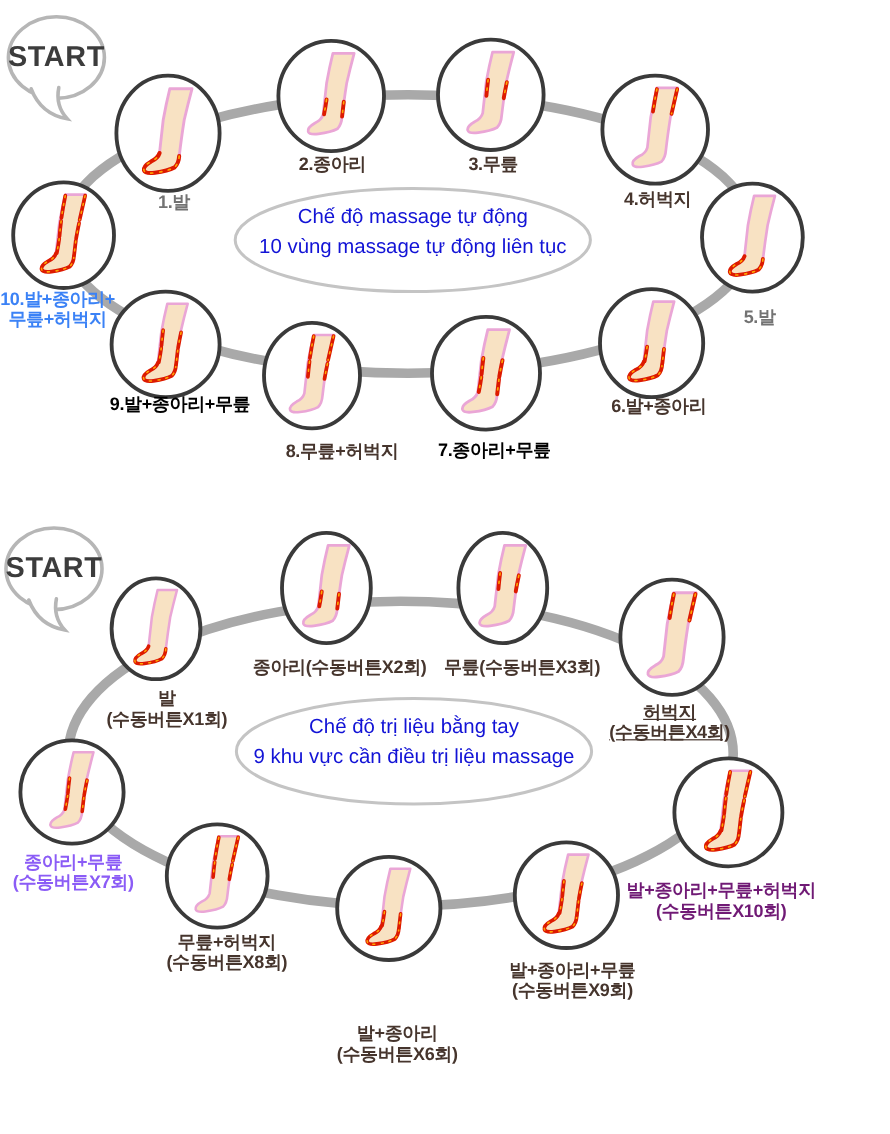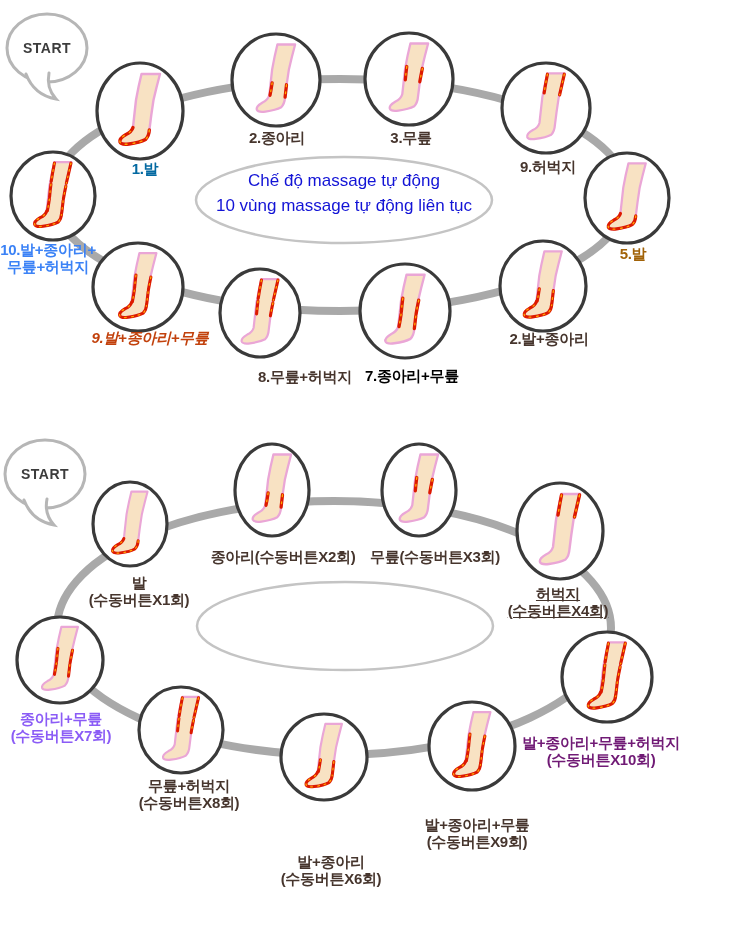--- a/index.html
+++ b/index.html
@@ -1,21 +1,21 @@
 <!DOCTYPE html>
 <html><head>
 <meta charset="utf-8">
 <style>
   html,body{margin:0;padding:0;background:#fff;}
   #stage{position:relative;width:742px;height:945px;background:#ffffff;overflow:hidden;
          font-family:"Liberation Sans","DejaVu Sans",sans-serif;}
   #gfx{position:absolute;left:0;top:0;}
   .node-label{position:absolute;transform:translateX(-50%);white-space:pre;text-align:center;
               font-weight:bold;font-size:15px;line-height:17px;letter-spacing:-0.3px;}
-  .start-label{position:absolute;transform:translate(-50%,-50%);font-weight:bold;font-size:14px;
+  .start-label{position:absolute;transform:translate(-50%,-50%);font-weight:bold;font-size:24px;
                letter-spacing:0.5px;}
   .center-text{position:absolute;transform:translate(-50%,-50%);white-space:pre;text-align:center;
                font-size:17px;line-height:25px;}
 </style>
 </head>
 <body>
 
 <div id="stage">
   <svg id="gfx" width="742" height="945" viewBox="0 0 742 945">
       <ellipse cx="340" cy="195" rx="288" ry="116" fill="none" stroke="#a9a9a9" stroke-width="8"></ellipse>
@@ -261,47 +261,49 @@
           <path d="M38 44 Q37.2 51 36.5 57" fill="none" stroke="#dd1a00" stroke-width="3.4" stroke-linecap="round"></path>
           <path d="M38 44 Q37.2 51 36.5 57" fill="none" stroke="#ffa600" stroke-width="1.4" stroke-dasharray="1.8 5.5" stroke-linecap="round"></path>
           <path d="M24.7 26 Q23.8 33 23.2 40" fill="none" stroke="#dd1a00" stroke-width="3.4" stroke-linecap="round"></path>
           <path d="M24.7 26 Q23.8 33 23.2 40" fill="none" stroke="#ffa600" stroke-width="1.4" stroke-dasharray="1.8 5.5" stroke-linecap="round"></path>
           <path d="M41 28 Q39.5 35 38.3 42" fill="none" stroke="#dd1a00" stroke-width="3.4" stroke-linecap="round"></path>
           <path d="M41 28 Q39.5 35 38.3 42" fill="none" stroke="#ffa600" stroke-width="1.4" stroke-dasharray="1.8 5.5" stroke-linecap="round"></path>
         </g>
       </g>
     </svg>
   <div id="labels">
-      <div class="node-label" style="left: 145px; top: 160px; color: #0369a1;">1.발</div>
+      <div class="node-label" style="left: 145px; top: 160px; color: #737373;">1.발</div>
       <div class="node-label" style="left: 277px; top: 129px; color: rgb(70, 53, 45);">2.종아리</div>
       <div class="node-label" style="left: 411px; top: 129px; color: rgb(70, 53, 45);">3.무릎</div>
-      <div class="node-label" style="left: 548px; top: 158px; color: rgb(70, 53, 45);">9.허벅지</div>
-      <div class="node-label" style="left: 633px; top: 245px; color: #a16207;">5.발</div>
-      <div class="node-label" style="left: 549px; top: 330px; color: rgb(70, 53, 45);">2.발+종아리</div>
+      <div class="node-label" style="left: 548px; top: 158px; color: rgb(70, 53, 45);">4.허벅지</div>
+      <div class="node-label" style="left: 633px; top: 256px; color: #737373;">5.발</div>
+      <div class="node-label" style="left: 549px; top: 330px; color: rgb(70, 53, 45);">6.발+종아리</div>
       <div class="node-label" style="left: 412px; top: 367px; color: #000000;">7.종아리+무릎</div>
-      <div class="node-label" style="left: 285px; top: 368px; color: rgb(70, 53, 45); margin-left: 20px;">8.무릎+허벅지</div>
-      <div class="node-label" style="left: 150px; top: 329px; color: #c2410c; font-style: italic;">9.발+종아리+무릎</div>
+      <div class="node-label" style="left: 285px; top: 368px; color: rgb(70, 53, 45);">8.무릎+허벅지</div>
+      <div class="node-label" style="left: 150px; top: 329px; color: #000000;">9.발+종아리+무릎</div>
       <div class="node-label" style="left: 48px; top: 241px; color: #3b82f6;">10.발+종아리+
 무릎+허벅지</div>
       <div class="node-label" style="left: 139px; top: 574px; color: rgb(70, 53, 45);">발
 (수동버튼X1회)</div>
       <div class="node-label" style="left: 283px; top: 548px; color: rgb(70, 53, 45);">종아리(수동버튼X2회)</div>
       <div class="node-label" style="left: 435px; top: 548px; color: rgb(70, 53, 45);">무릎(수동버튼X3회)</div>
       <div class="node-label" style="left: 558px; top: 585px; color: rgb(70, 53, 45); text-decoration: underline;">허벅지
 (수동버튼X4회)</div>
       <div class="node-label" style="left: 601px; top: 734px; color: #701a75;">발+종아리+무릎+허벅지
 (수동버튼X10회)</div>
-      <div class="node-label" style="left: 477px; top: 800px; color: rgb(70, 53, 45); margin-top: 16px;">발+종아리+무릎
+      <div class="node-label" style="left: 477px; top: 800px; color: rgb(70, 53, 45);">발+종아리+무릎
 (수동버튼X9회)</div>
       <div class="node-label" style="left: 331px; top: 809px; color: rgb(70, 53, 45); margin-top: 44px;">발+종아리
 (수동버튼X6회)</div>
       <div class="node-label" style="left: 189px; top: 777px; color: rgb(70, 53, 45);">무릎+허벅지
 (수동버튼X8회)</div>
       <div class="node-label" style="left: 61px; top: 710px; color: #8b5cf6;">종아리+무릎
 (수동버튼X7회)</div>
     </div>
 
   <div class="start-label" style="left: 47px; top: 48px; color: rgb(60, 60, 60);">START</div>
   <div class="start-label" style="left: 45px; top: 474px; color: rgb(60, 60, 60);">START</div>
 
   <div class="center-text" style="left: 344px; top: 193px; color: rgb(18, 19, 214);">Chế độ massage tự động
 10 vùng massage tự động liên tục</div>
+  <div class="center-text" style="left: 345px; top: 618px; color: rgb(18, 19, 214);">Chế độ trị liệu bằng tay
+9 khu vực cần điều trị liệu massage</div>
 </div>
 
 </body></html>

